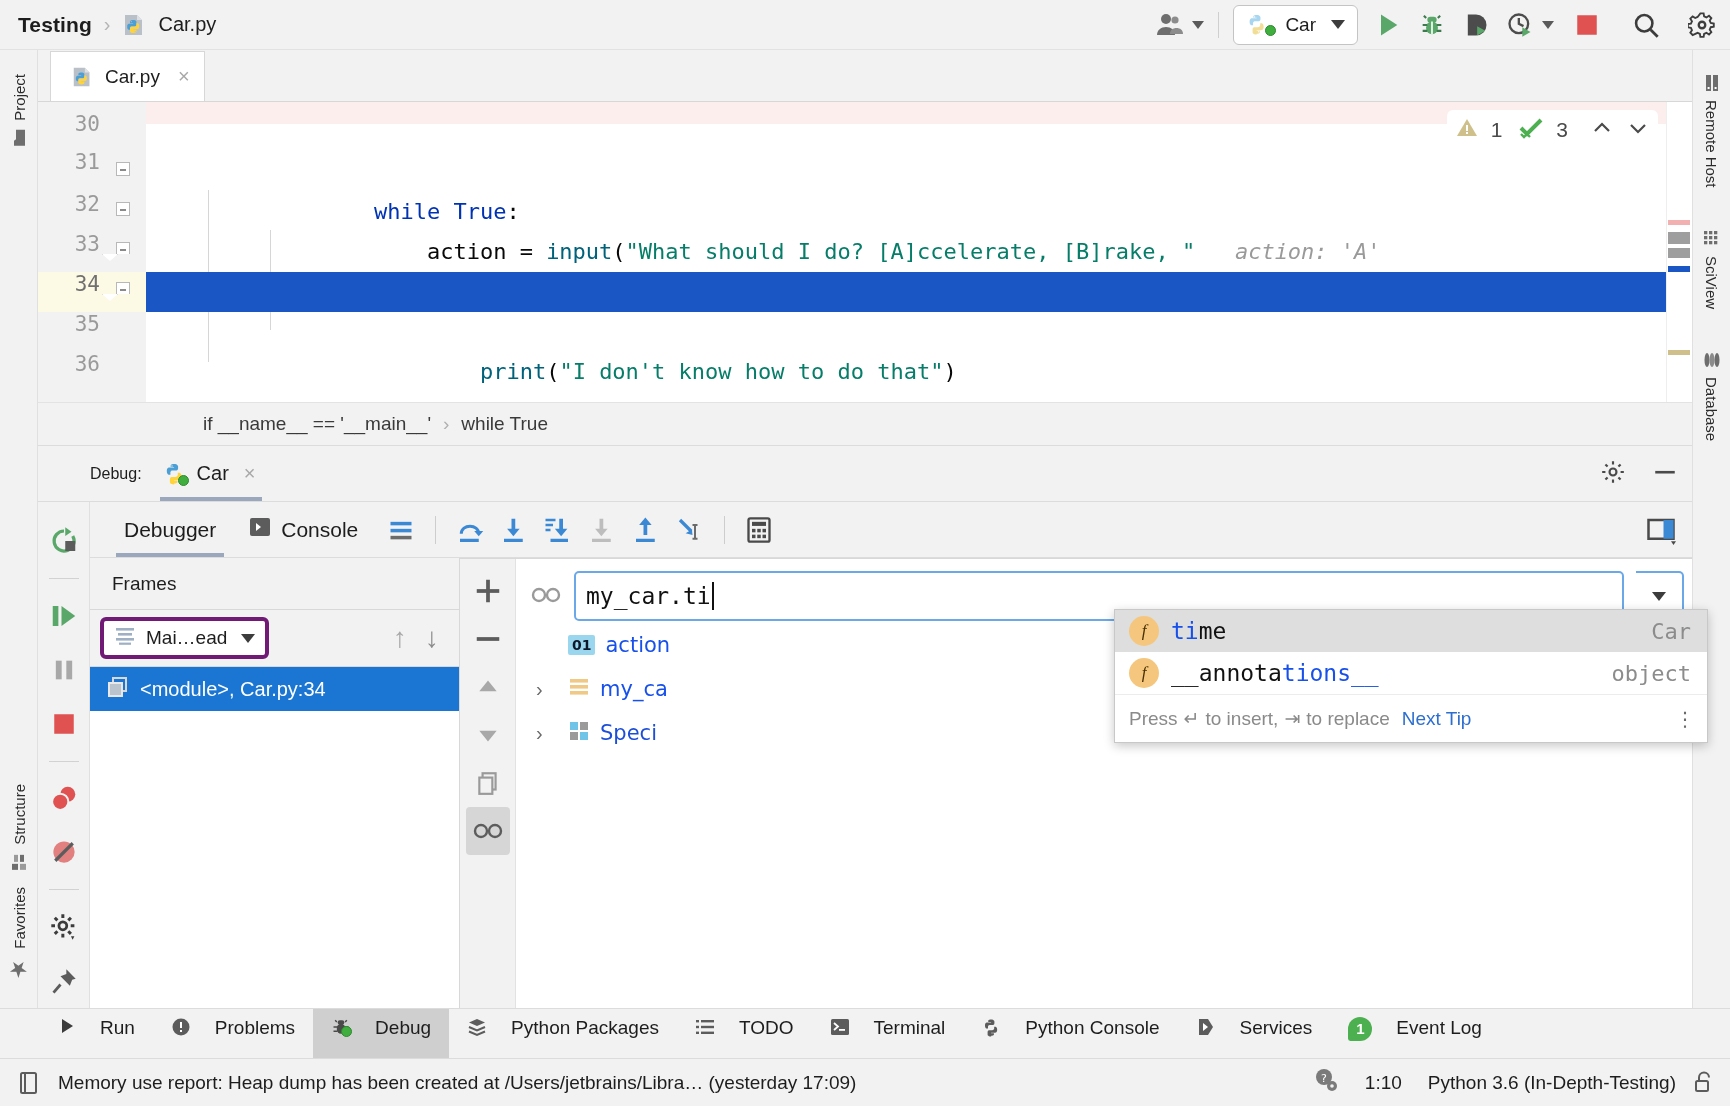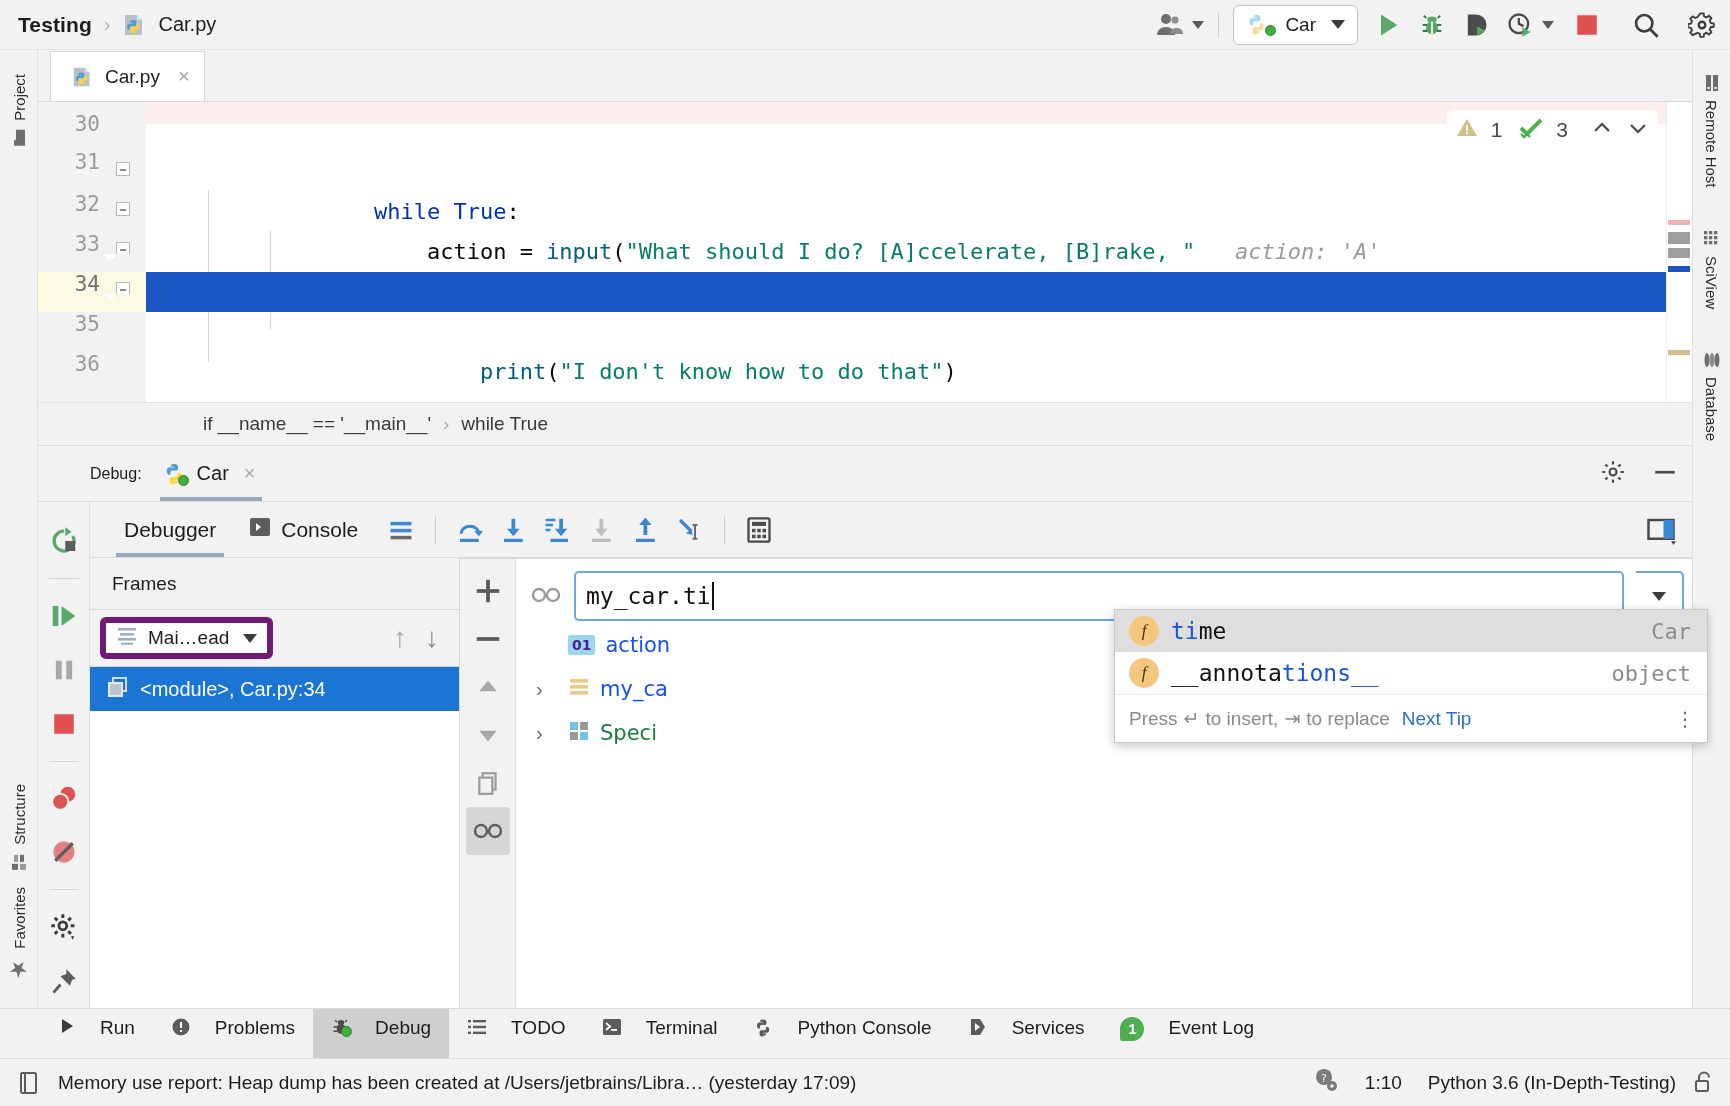--- a/index.html
+++ b/index.html
@@ -135,21 +135,21 @@
   .dtab { font-size: 21px; padding: 0 16px; height: 55px; display: flex; align-items: center; gap: 9px; position: relative; }
   .dtab.active::after { content: ""; position: absolute; left: 8px; right: 8px; bottom: 0; height: 4px; background: #9aa7bd; }
   .ticon { width: 34px; height: 34px; display: inline-flex; align-items: center; justify-content: center; margin: 0 5px; }
   .tsep { width: 1px; height: 28px; background: #cdcdcd; margin: 0 12px; }
 
   .panels { flex: 1 1 auto; display: flex; min-height: 0; }
   .framespanel { width: 370px; flex: 0 0 370px; display: flex; flex-direction: column; border-right: 1px solid #d8d8d8; }
   .panelhead { height: 52px; flex: 0 0 52px; display: flex; align-items: center; padding-left: 22px;
                font-size: 19px; background: #f2f2f2; border-bottom: 1px solid #d8d8d8; }
   .frametoolbar { height: 56px; display: flex; align-items: center; gap: 0; padding: 0 10px; background: #f2f2f2; }
-  .threadsel { display: flex; align-items: center; gap: 10px; background: #fff; border: 6px solid #701a75;
+  .threadsel { display: flex; align-items: center; gap: 10px; background: #fff; border: 4px solid #701a75;
                border-radius: 6px; height: 42px; padding: 0 10px; font-size: 19px; }
   .frameslist { flex: 1 1 auto; background: #fff; border-top: 1px solid #d8d8d8; }
   .framerow { height: 44px; display: flex; align-items: center; gap: 10px; padding-left: 16px;
               background: #1a76d2; color: #fff; font-size: 20px; }
 
   .varspanel { flex: 1 1 auto; display: flex; flex-direction: column; min-width: 0; }
   .varsbody { flex: 1 1 auto; display: flex; background: #fff; border-top: 1px solid #d8d8d8; position: relative; }
   .varsgutter { width: 56px; flex: 0 0 56px; background: #f2f2f2; border-right: 1px solid #e2e2e2;
                 display: flex; flex-direction: column; align-items: center; padding-top: 8px; }
   .vg { height: 48px; width: 56px; display: flex; align-items: center; justify-content: center; }
@@ -160,21 +160,21 @@
   .evalbox { flex: 1 1 auto; height: 50px; border: 2px solid #6aa8e8; border-radius: 5px; background: #fff;
              display: flex; align-items: center; padding: 0 10px; }
   .evaltext { font-family: "DejaVu Sans Mono", monospace; font-size: 23px; color: #111; }
   .caretbar { display: inline-block; width: 2px; height: 28px; background: #111; margin-left: 1px; }
   .dropbtn { width: 48px; height: 50px; border: 2px solid #6aa8e8; border-left: none; border-radius: 0 5px 5px 0;
              background: #fff; display: flex; align-items: center; justify-content: center; }
 
   .varrow { display: flex; align-items: center; gap: 10px; height: 44px; padding-left: 20px; font-size: 21px; }
   .varname { color: #1750eb; font-family: "DejaVu Sans", sans-serif; }
   .varrow .tw { width: 22px; color: #6a6a6a; font-size: 20px; }
-  .badge01 { background: #9ad7ef; color: #4c1d95; font-size: 14px; font-weight: bold;
+  .badge01 { background: #9ad7ef; color: #0f172a; font-size: 14px; font-weight: bold;
              padding: 2px 4px; border-radius: 2px; font-family: "DejaVu Sans", sans-serif; }
 
   
   .acpopup { position: absolute; left: 598px; top: 50px; width: 594px;
              background: #fff; border: 1px solid #c8c8c8; box-shadow: 0 3px 10px rgba(0,0,0,.22); z-index: 40; }
   .acrow { height: 42px; display: flex; align-items: center; padding: 0 16px 0 14px; }
   .acrow.sel { background: #dedede; }
   .acicon { width: 30px; height: 30px; border-radius: 50%; background: #f5c77e; color: #4a3000;
             display: flex; align-items: center; justify-content: center; font-style: italic;
             font-size: 17px; font-family: "Liberation Serif", serif; margin-right: 12px; }
@@ -731,21 +731,21 @@
                   <div class="varrow">
                     <span class="tw">›</span>
                     <span>
                       <svg width="22" height="22" viewBox="0 0 22 22">
                         <rect x="2" y="2" width="8" height="8" fill="#6fc4e8"></rect>
                         <rect x="12" y="2" width="8" height="8" fill="#9a9a9a"></rect>
                         <rect x="2" y="12" width="8" height="8" fill="#9a9a9a"></rect>
                         <rect x="12" y="12" width="8" height="8" fill="#6fc4e8"></rect>
                       </svg>
                     </span>
-                    <span class="varname" style="color:#15803d;">Speci</span>
+                    <span class="varname" style="color:#1d4ed8;">Speci</span>
                   </div>
 
                   <div class="acpopup">
                     <div class="acrow sel">
                       <span class="acicon">f</span>
                       <span class="acname"><b>ti</b><span>me</span></span>
                       <span class="actype">Car</span>
                     </div>
                     <div class="acrow">
                       <span class="acicon">f</span>
@@ -837,20 +837,30 @@
           <rect x="7" y="8" width="10" height="12" rx="5" fill="#4a4a4a"></rect>
           <path d="M3 12h5M16 12h5M3 17h5M16 17h5" stroke="#4a4a4a" stroke-width="1.8"></path>
         </svg>
         <i class="greendot" style="position:absolute;right:-1px;bottom:0;"></i>
       </span>
       <span>Debug</span>
     </div>
     <div class="twb">
       <span>
         <svg width="20" height="20" viewBox="0 0 20 20">
+          <path d="M10 2l8 3.5-8 3.5-8-3.5z" fill="#5c5c5c"></path>
+          <path d="M2 10l8 3.5 8-3.5" fill="none" stroke="#5c5c5c" stroke-width="2"></path>
+          <path d="M2 14.5l8 3.5 8-3.5" fill="none" stroke="#5c5c5c" stroke-width="2"></path>
+        </svg>
+      </span>
+      <span>Python Packages</span>
+    </div>
+    <div class="twb">
+      <span>
+        <svg width="20" height="20" viewBox="0 0 20 20">
           <rect x="1" y="3" width="3" height="2.4" fill="#5c5c5c"></rect>
             <rect x="6" y="3" width="13" height="2.4" fill="#5c5c5c"></rect>
           <rect x="1" y="8.8" width="3" height="2.4" fill="#5c5c5c"></rect>
             <rect x="6" y="8.8" width="13" height="2.4" fill="#5c5c5c"></rect>
           <rect x="1" y="14.6" width="3" height="2.4" fill="#5c5c5c"></rect>
             <rect x="6" y="14.6" width="13" height="2.4" fill="#5c5c5c"></rect>
         </svg>
       </span>
       <span>TODO</span>
     </div>

